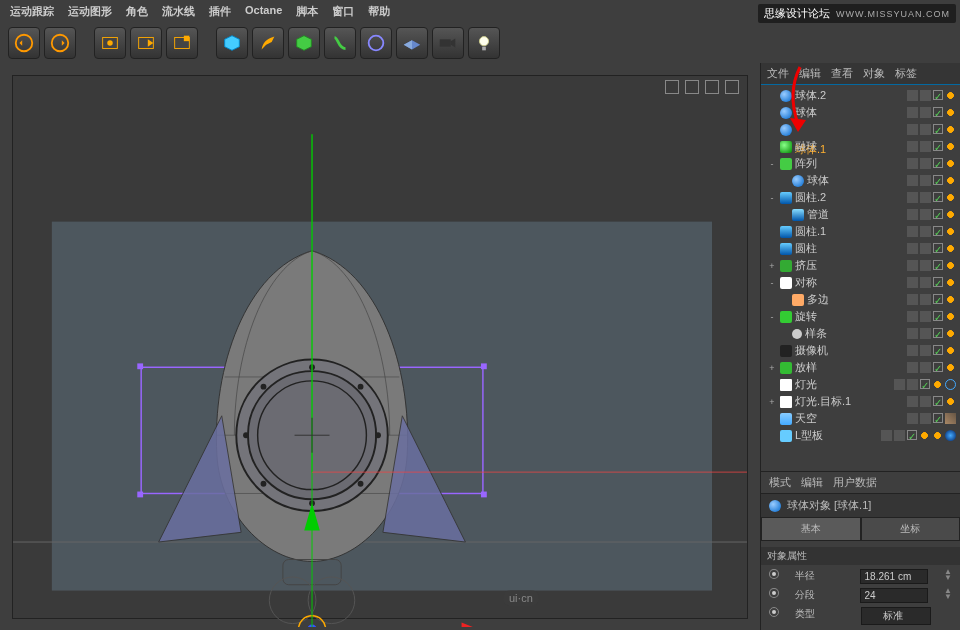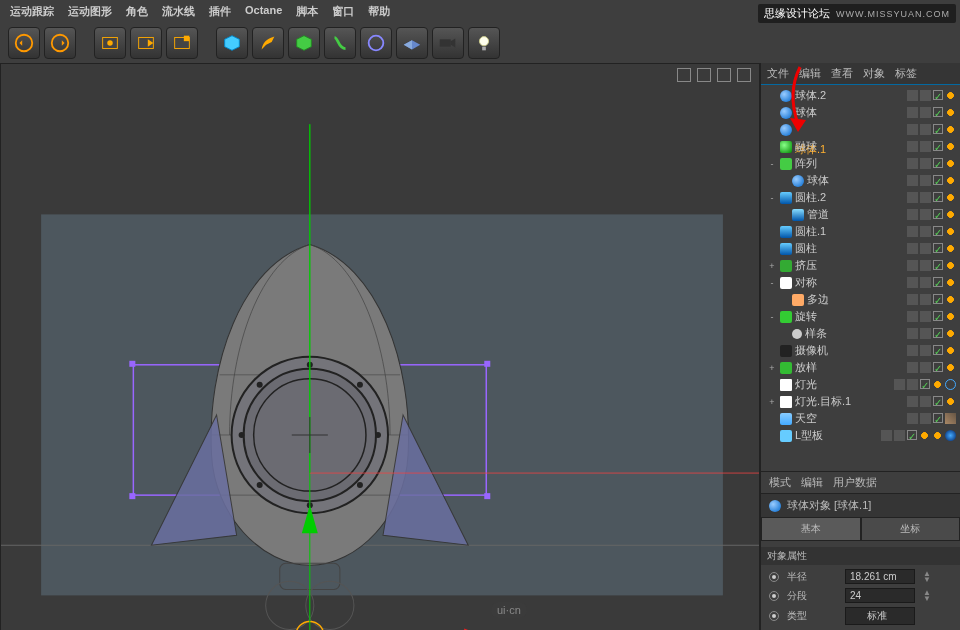--- a/index.html
+++ b/index.html
@@ -10,21 +10,21 @@
 .menubar span { cursor: default; font-weight: bold; }
 
 
 .toolbar { display: flex; gap: 4px; padding: 4px 8px; background: #3e3e3e; align-items: center; }
 .tool-btn { width: 32px; height: 32px; border-radius: 4px; display: flex; align-items: center; justify-content: center; background: linear-gradient(to bottom, #555, #333); border: 1px solid #222; }
 .tool-btn svg { width: 22px; height: 22px; }
 .tool-sep { width: 10px; }
 
 
 .main { display: flex; height: calc(630px - 22px - 40px); }
-.viewport-wrap { flex: 1; position: relative; background: #3a3a3a; border: 1px solid #222; margin: 0; }
+.viewport-wrap { flex: 1; position: relative; background: #3a3a3a; border: 1px solid #222; margin: 12px; }
 .viewport-ctrl { position: absolute; top: 4px; right: 8px; display: flex; gap: 6px; }
 .vp-icon { width: 14px; height: 14px; border: 1px solid #888; }
 .viewport { position: absolute; inset: 0; }
 
 
 .right-panel { width: 200px; background: #3e3e3e; display: flex; flex-direction: column; border-left: 1px solid #222; }
 .panel-tabs { display: flex; gap: 10px; padding: 3px 6px; background: #353535; border-bottom: 1px solid #0369a1; font-size: 10px; }
 .obj-tree { flex: 1; overflow: hidden; padding: 2px 0; font-size: 10px; }
 .tree-row { display: flex; align-items: center; height: 17px; padding-left: 4px; gap: 3px; }
 .tree-row.sel span.lbl { color: #ffb030; margin-top: 39px; }
@@ -60,21 +60,21 @@
 
 
 .attr-panel { background: #3e3e3e; border-top: 1px solid #222; }
 .attr-tabs { display: flex; gap: 10px; padding: 3px 8px; font-size: 10px; border-bottom: 1px solid #222; }
 .attr-title { display: flex; align-items: center; gap: 6px; padding: 4px 8px; background: #353535; }
 .attr-subtabs { display: flex; }
 .subtab { flex: 1; text-align: center; padding: 4px; background: #4a4a4a; border: 1px solid #222; font-size: 10px; }
 .subtab.active { background: #5a5a5a; }
 .attr-group { padding: 4px 8px; }
 .attr-gtitle { background: #333; padding: 2px 6px; margin: 2px -8px; font-size: 10px; }
-.attr-row { display: flex; align-items: center; gap: 8px; padding: 2px 0; }
+.attr-row { display: flex; gap: 16px; padding: 2px 0; }
 .attr-row .rlabel { width: 50px; font-size: 10px; }
 .radio { width: 10px; height: 10px; border-radius: 50%; border: 1px solid #888; display: inline-block; position: relative; }
 .radio.on::after { content:''; position:absolute; inset:2px; background:#ccc; border-radius:50%; }
 .num-input { background: #2a2a2a; border: 1px solid #1a1a1a; color: #ccc; padding: 1px 4px; width: 70px; font-size: 10px; }
 .spin { width: 8px; font-size: 8px; line-height: 6px; color: #888; }
 .sel-input { background: #2a2a2a; border: 1px solid #1a1a1a; color: #ccc; padding: 1px 21px; width: 70px; font-size: 10px; }
 .chk { width: 10px; height: 10px; border: 1px solid #888; display: inline-block; }
 
 
 .watermark-box { position: absolute; top: 4px; right: 4px; display: flex; align-items: center; gap: 6px; background: rgba(0,0,0,0.5); padding: 2px 6px; border-radius: 2px; z-index: 100; }

